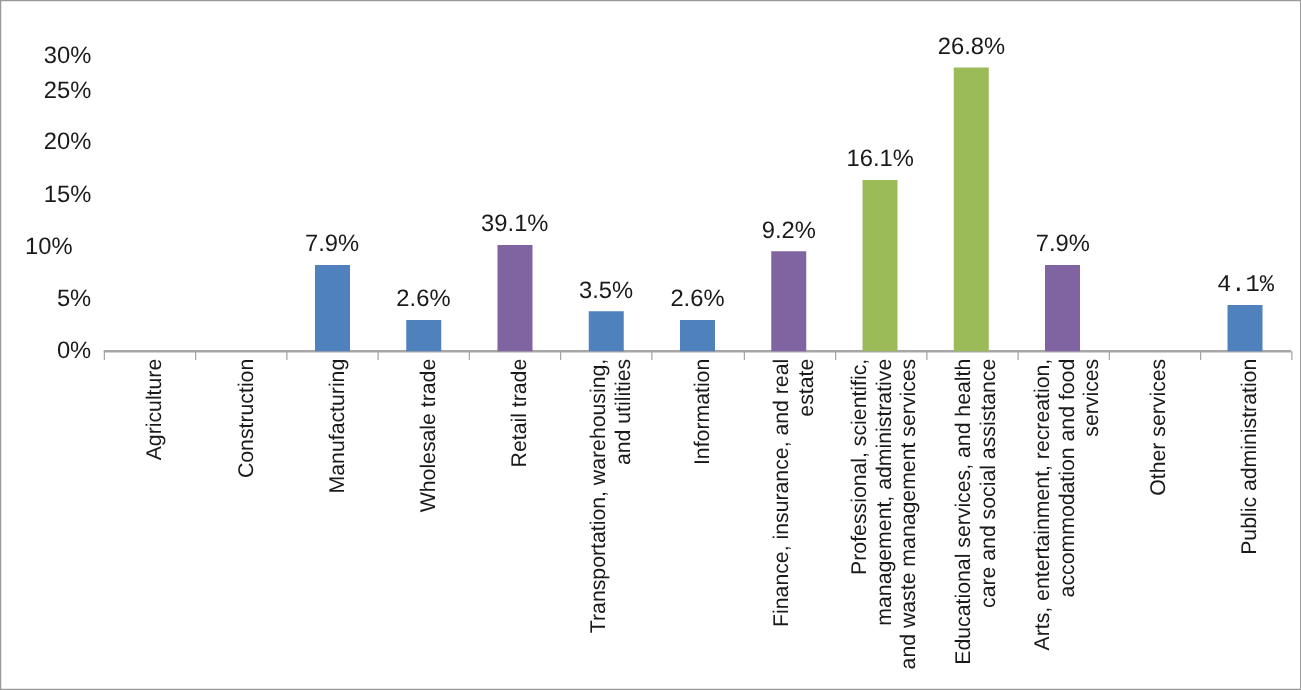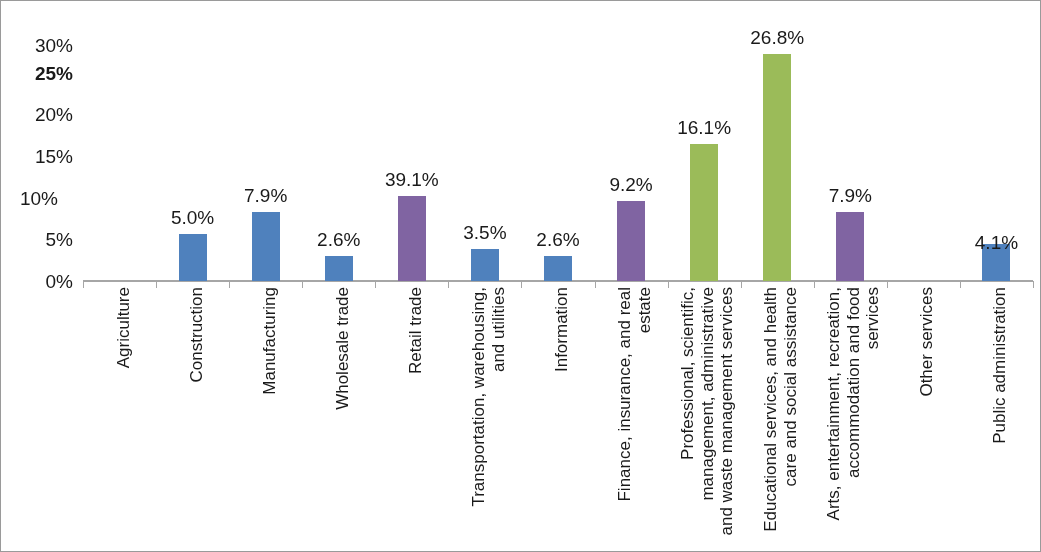--- a/index.html
+++ b/index.html
@@ -124,44 +124,40 @@
 <body>
 
 <div id="chart-frame">
 
   <div id="y-axis-labels">
       <div class="y-tick-label" style="top: 280px;">0%</div>
       <div class="y-tick-label" style="top: 238.333px;">5%</div>
       <div class="y-tick-label" style="top: 196.667px; text-align: center;">10%</div>
       <div class="y-tick-label" style="top: 155px;">15%</div>
       <div class="y-tick-label" style="top: 113.333px;">20%</div>
-      <div class="y-tick-label" style="top: 71.6667px; font-weight: bold;">25%</div>
+      <div class="y-tick-label" style="top: 71.6667px;">25%</div>
       <div class="y-tick-label" style="top: 30px; margin-top: 14px;">30%</div>
     </div>
 
   <div id="plot-area">
     <div id="axis-line"></div>
   <div class="tick-mark" style="left: 0px;"></div>
       <div class="tick-mark" style="left: 73.0769px;"></div>
       <div class="tick-mark" style="left: 146.154px;"></div>
       <div class="tick-mark" style="left: 219.231px;"></div>
       <div class="tick-mark" style="left: 292.308px;"></div>
       <div class="tick-mark" style="left: 365.385px;"></div>
       <div class="tick-mark" style="left: 438.462px;"></div>
       <div class="tick-mark" style="left: 511.538px;"></div>
       <div class="tick-mark" style="left: 584.615px;"></div>
       <div class="tick-mark" style="left: 657.692px;"></div>
       <div class="tick-mark" style="left: 730.769px;"></div>
       <div class="tick-mark" style="left: 803.846px;"></div>
       <div class="tick-mark" style="left: 876.923px;"></div>
       <div class="tick-mark" style="left: 950px;"></div>
-      <div class="bar-slot" style="left: 73.0769px; width: 73.0769px;">
-        <div class="bar" style="height: 46.6667px; background: rgb(79, 129, 189);"></div>
-        <div class="bar-value-label" style="bottom: 53.6667px;">5.0%</div>
-      </div>
       <div class="bar-slot" style="left: 146.154px; width: 73.0769px;">
         <div class="bar" style="height: 69.1667px; background: rgb(79, 129, 189);"></div>
         <div class="bar-value-label" style="bottom: 76.1667px;">7.9%</div>
       </div>
       <div class="bar-slot" style="left: 219.231px; width: 73.0769px;">
         <div class="bar" style="height: 25px; background: rgb(79, 129, 189);"></div>
         <div class="bar-value-label" style="bottom: 32px;">2.6%</div>
       </div>
       <div class="bar-slot" style="left: 292.308px; width: 73.0769px;">
         <div class="bar" style="height: 85px; background: rgb(128, 100, 162);"></div>
@@ -186,21 +182,21 @@
       <div class="bar-slot" style="left: 657.692px; width: 73.0769px;">
         <div class="bar" style="height: 226.667px; background: rgb(155, 187, 89);"></div>
         <div class="bar-value-label" style="bottom: 233.667px;">26.8%</div>
       </div>
       <div class="bar-slot" style="left: 730.769px; width: 73.0769px;">
         <div class="bar" style="height: 69.1667px; background: rgb(128, 100, 162);"></div>
         <div class="bar-value-label" style="bottom: 76.1667px;">7.9%</div>
       </div>
       <div class="bar-slot" style="left: 876.923px; width: 73.0769px;">
         <div class="bar" style="height: 37.5px; background: rgb(79, 129, 189);"></div>
-        <div class="bar-value-label" style="bottom: 29px;">4.1%</div>
+        <div class="bar-value-label" style="bottom: 43px; font-family: Liberation Mono, monospace;">4.1%</div>
       </div>
     </div>
 
   <div id="x-axis-labels">
       <div class="cat-label-slot" style="left: 0px; width: 73.0769px;">
         <div class="cat-label-rot" style="margin-left: -6px;">
           <span class="cat-line">Agriculture</span>
         </div>
       </div>
       <div class="cat-label-slot" style="left: 73.0769px; width: 73.0769px;">

